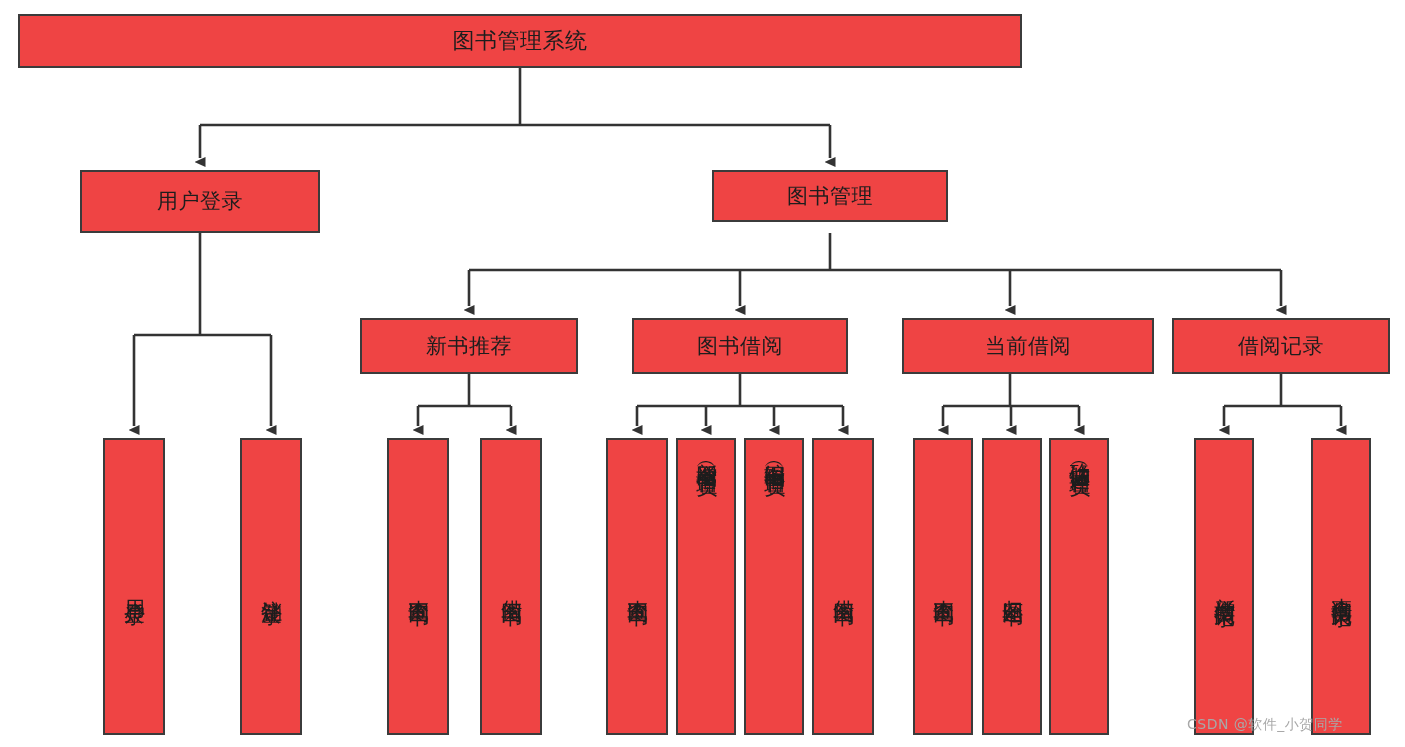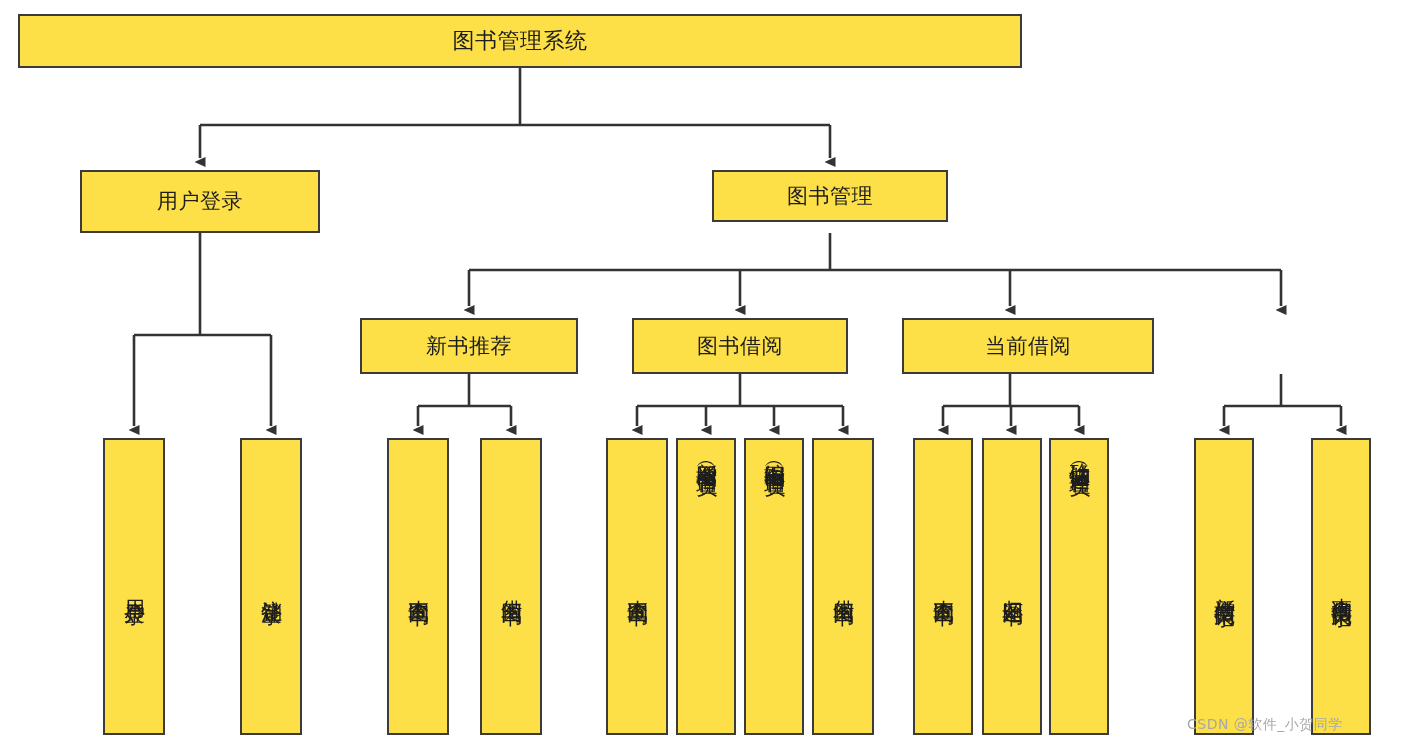--- a/index.html
+++ b/index.html
@@ -20,21 +20,21 @@
   #wires {
     position: absolute;
     left: 0;
     top: 0;
     width: 1405px;
     height: 747px;
   }
   .node {
     position: absolute;
     box-sizing: border-box;
-    background: #fde047;
+    background: #ef4444;
     border: 2px solid #3b3b3b;
     display: flex;
     align-items: center;
     justify-content: center;
     color: #1d1d1d;
   }
   .node .label {
     display: block;
     text-align: center;
     line-height: 1.18;
@@ -144,20 +144,23 @@
 
   <div class="node horizontal" style="left:360px; top:318px; width:218px; height:56px;">
     <span class="label">新书推荐</span>
   </div>
   <div class="node horizontal" style="left:632px; top:318px; width:216px; height:56px;">
     <span class="label">图书借阅</span>
   </div>
   <div class="node horizontal" style="left:902px; top:318px; width:252px; height:56px;">
     <span class="label">当前借阅</span>
   </div>
+  <div class="node horizontal" style="left:1172px; top:318px; width:218px; height:56px;">
+    <span class="label">借阅记录</span>
+  </div>
 
   <div class="node vertical midpad" style="left:103px; top:438px; width:62px; height:297px;">
     <span class="label">用户登录</span>
   </div>
   <div class="node vertical midpad" style="left:240px; top:438px; width:62px; height:297px;">
     <span class="label">注销登录</span>
   </div>
 
   <div class="node vertical midpad" style="left:387px; top:438px; width:62px; height:297px;">
     <span class="label">查询图书</span>

